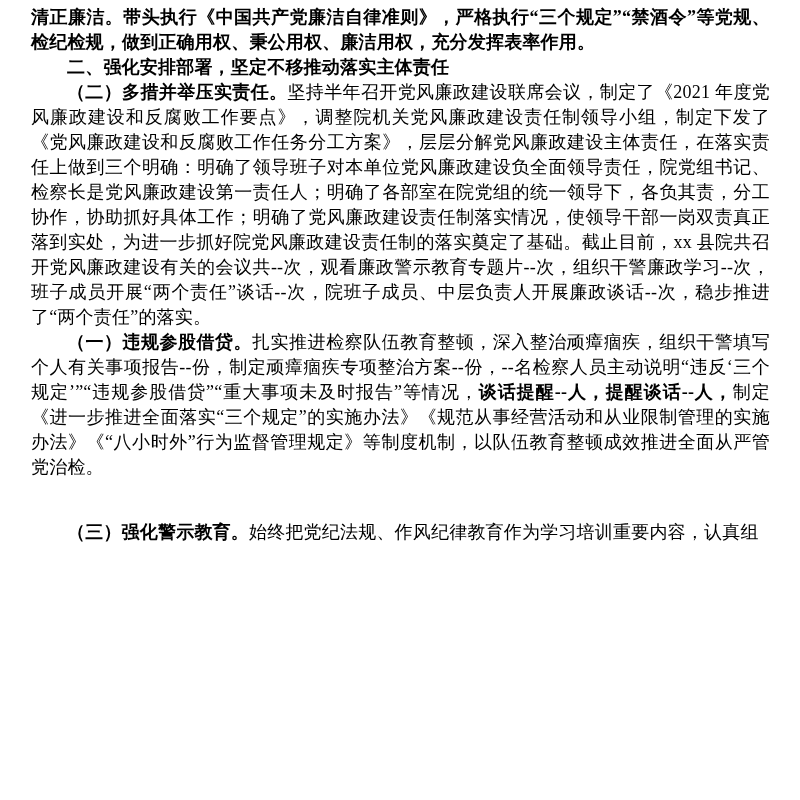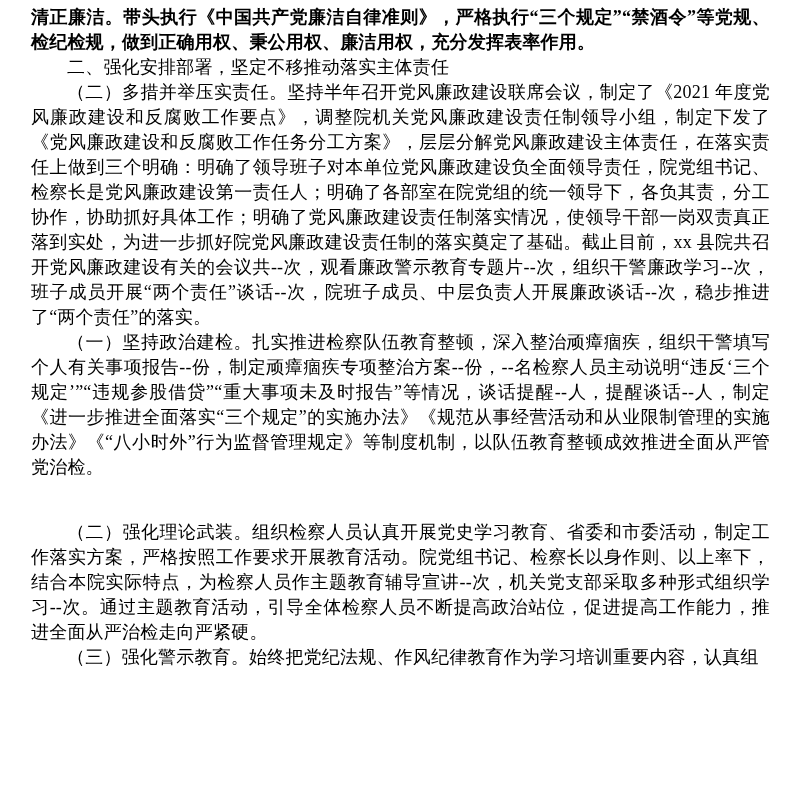--- a/index.html
+++ b/index.html
@@ -17,28 +17,27 @@
     line-height: 25px;
     color: #000000;
     text-align: justify;
     letter-spacing: 0.2px;
   }
   .para {
     margin: 0;
     text-indent: 2em;
   }
   .para.no-indent { text-indent: 0; font-weight: bold; }
-  .para .bold { font-weight: normal; }
+  .para .bold { font-weight: bold; }
   .para.heading { font-weight: bold; }
   .page-gap { height: 40px; }
 </style>
 </head>
 <body>
 
 <div class="page">
     <p class="para no-indent"><span>清正廉洁。带头执行《中国共产党廉洁自律准则》，严格执行“三个规定”“禁酒令”等党规、检纪检规，做到正确用权、秉公用权、廉洁用权，充分发挥表率作用。</span></p>
     <p class="para heading"><span class="bold">二、强化安排部署，坚定不移推动落实主体责任</span></p>
     <p class="para"><span class="bold">（二）多措并举压实责任。</span><span>坚持半年召开党风廉政建设联席会议，制定了《2021 年度党风廉政建设和反腐败工作要点》，调整院机关党风廉政建设责任制领导小组，制定下发了《党风廉政建设和反腐败工作任务分工方案》，层层分解党风廉政建设主体责任，在落实责任上做到三个明确：明确了领导班子对本单位党风廉政建设负全面领导责任，院党组书记、检察长是党风廉政建设第一责任人；明确了各部室在院党组的统一领导下，各负其责，分工协作，协助抓好具体工作；明确了党风廉政建设责任制落实情况，使领导干部一岗双责真正落到实处，为进一步抓好院党风廉政建设责任制的落实奠定了基础。截止目前，xx 县院共召开党风廉政建设有关的会议共--次，观看廉政警示教育专题片--次，组织干警廉政学习--次，班子成员开展“两个责任”谈话--次，院班子成员、中层负责人开展廉政谈话--次，稳步推进了“两个责任”的落实。</span></p>
-    <p class="para"><span class="bold">（一）坚持政治建检。</span><span>扎实推进检察队伍教育整顿，深入整治顽瘴痼疾，组织干警填写个人有关事项报告--份，制定顽瘴痼疾专项整治方案--份，--名检察人员主动说明“违反‘三个规定’”“违规参股借贷”“重大事项未及时报告”等情况，</span><span class="bold">谈话提醒--人，提醒谈话--人，</span><span>制定《进一步推进全面落实“三个规定”的实施办法》《规范从事经营活动和从业限制管理的实施办法》《“八小时外”行为监督管理规定》等制度机制，以队伍教育整顿成效推进全面从严管党治检。</span></p>
+    <p class="para"><span class="bold">（一）违规参股借贷。</span><span>扎实推进检察队伍教育整顿，深入整治顽瘴痼疾，组织干警填写个人有关事项报告--份，制定顽瘴痼疾专项整治方案--份，--名检察人员主动说明“违反‘三个规定’”“违规参股借贷”“重大事项未及时报告”等情况，</span><span class="bold">谈话提醒--人，提醒谈话--人，</span><span>制定《进一步推进全面落实“三个规定”的实施办法》《规范从事经营活动和从业限制管理的实施办法》《“八小时外”行为监督管理规定》等制度机制，以队伍教育整顿成效推进全面从严管党治检。</span></p>
     <div class="page-gap"></div>
-    <p class="para"><span class="bold">（二）强化理论武装。</span><span>组织检察人员认真开展党史学习教育、省委和市委活动，制定工作落实方案，严格按照工作要求开展教育活动。院党组书记、检察长以身作则、以上率下，结合本院实际特点，为检察人员作主题教育辅导宣讲--次，机关党支部采取多种形式组织学习--次。通过主题教育活动，引导全体检察人员不断提高政治站位，促进提高工作能力，推进全面从严治检走向严紧硬。</span></p>
     <p class="para"><span class="bold">（三）强化警示教育。</span><span>始终把党纪法规、作风纪律教育作为学习培训重要内容，认真组</span></p>
   </div>
 
 </body></html>

